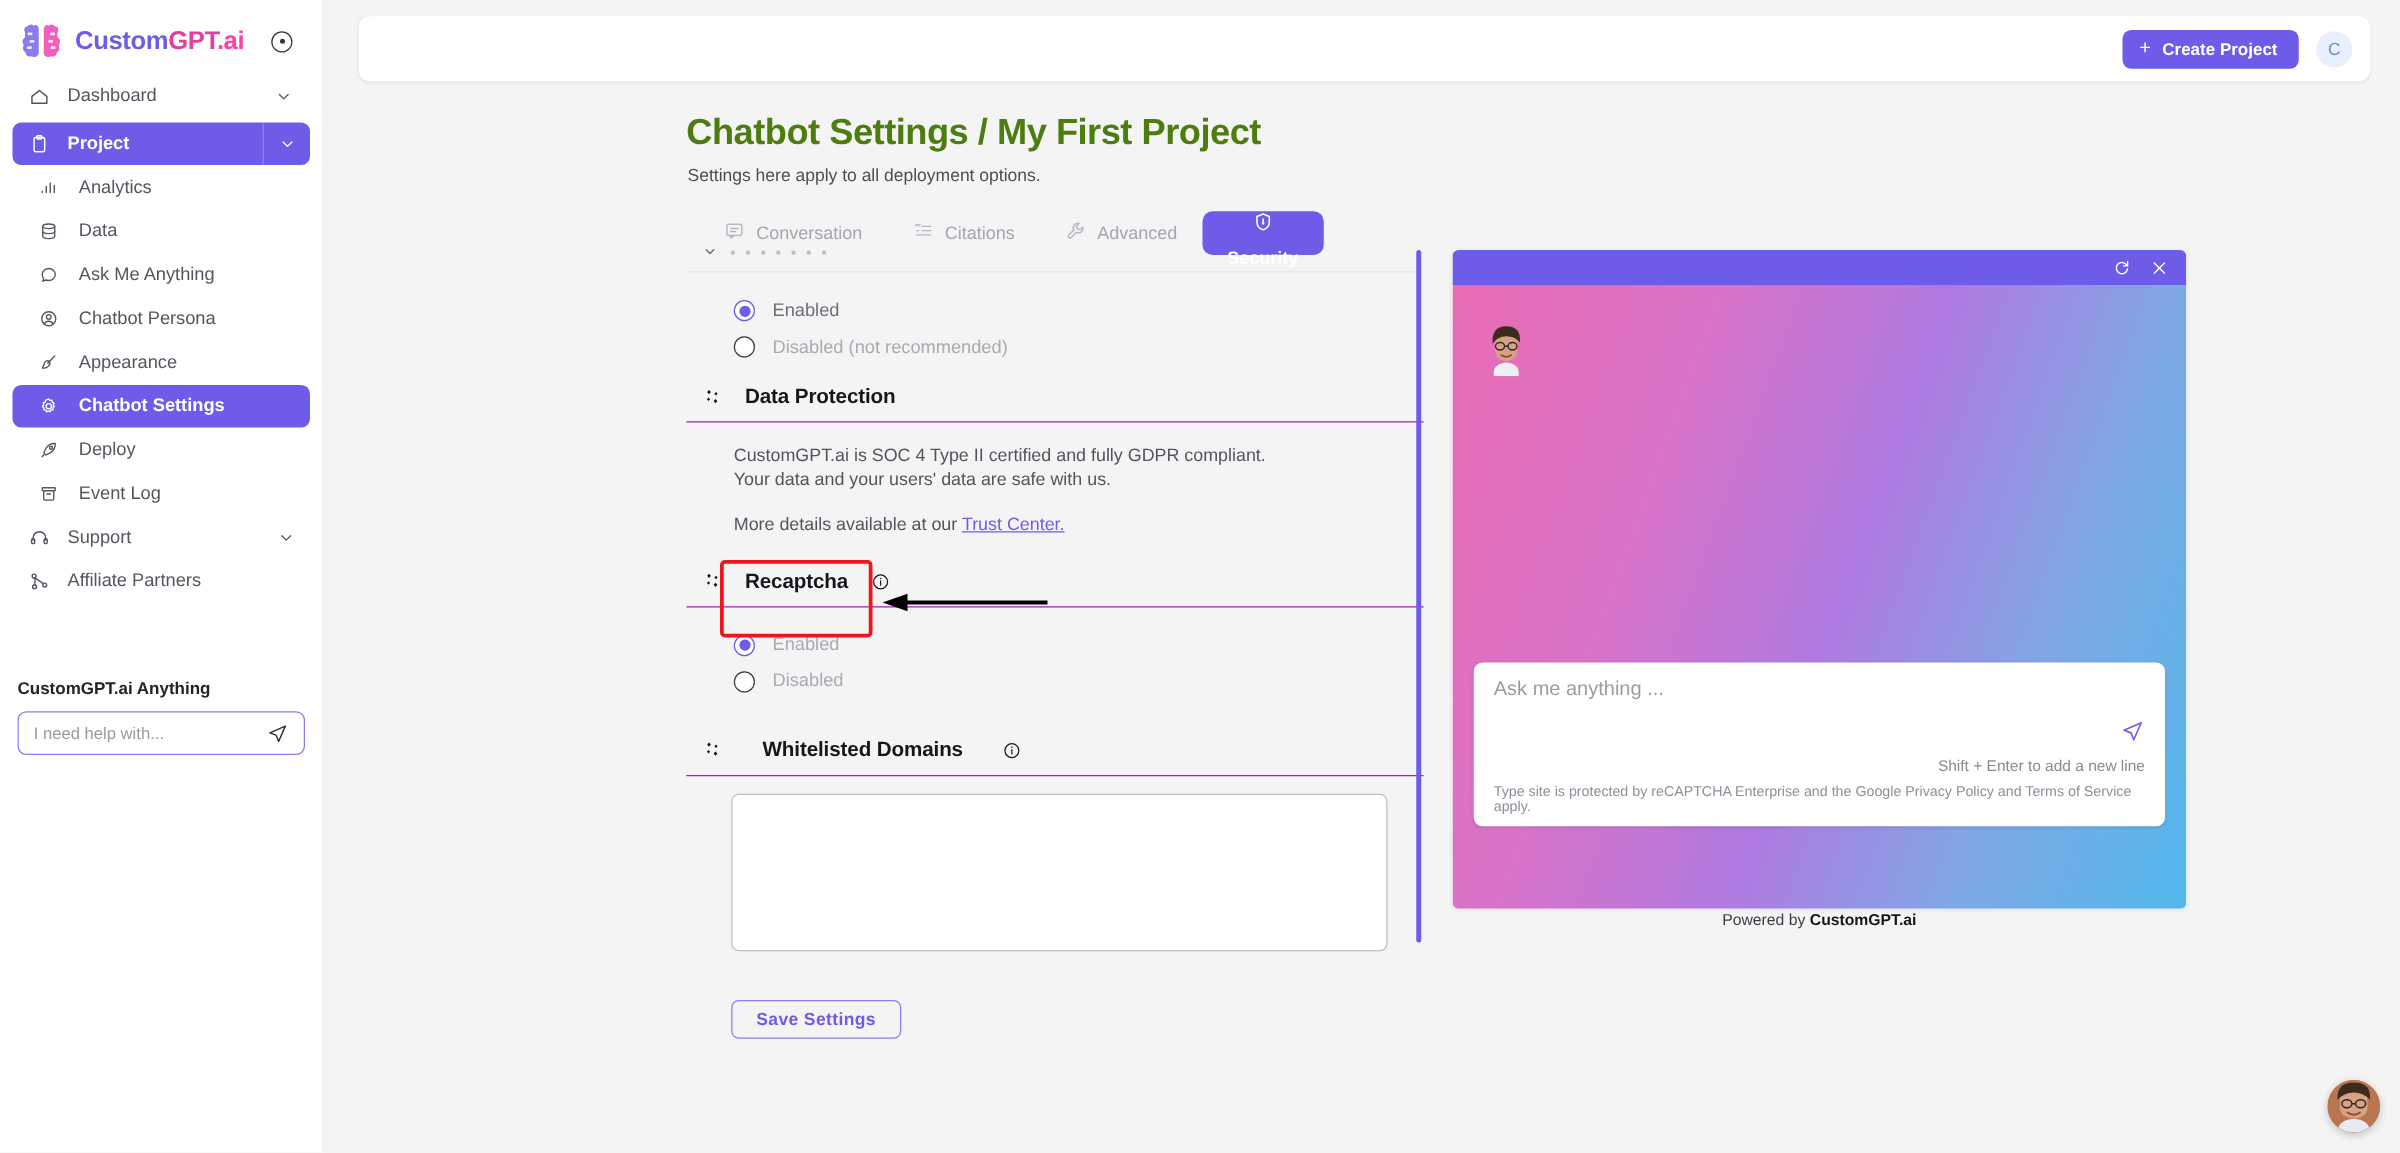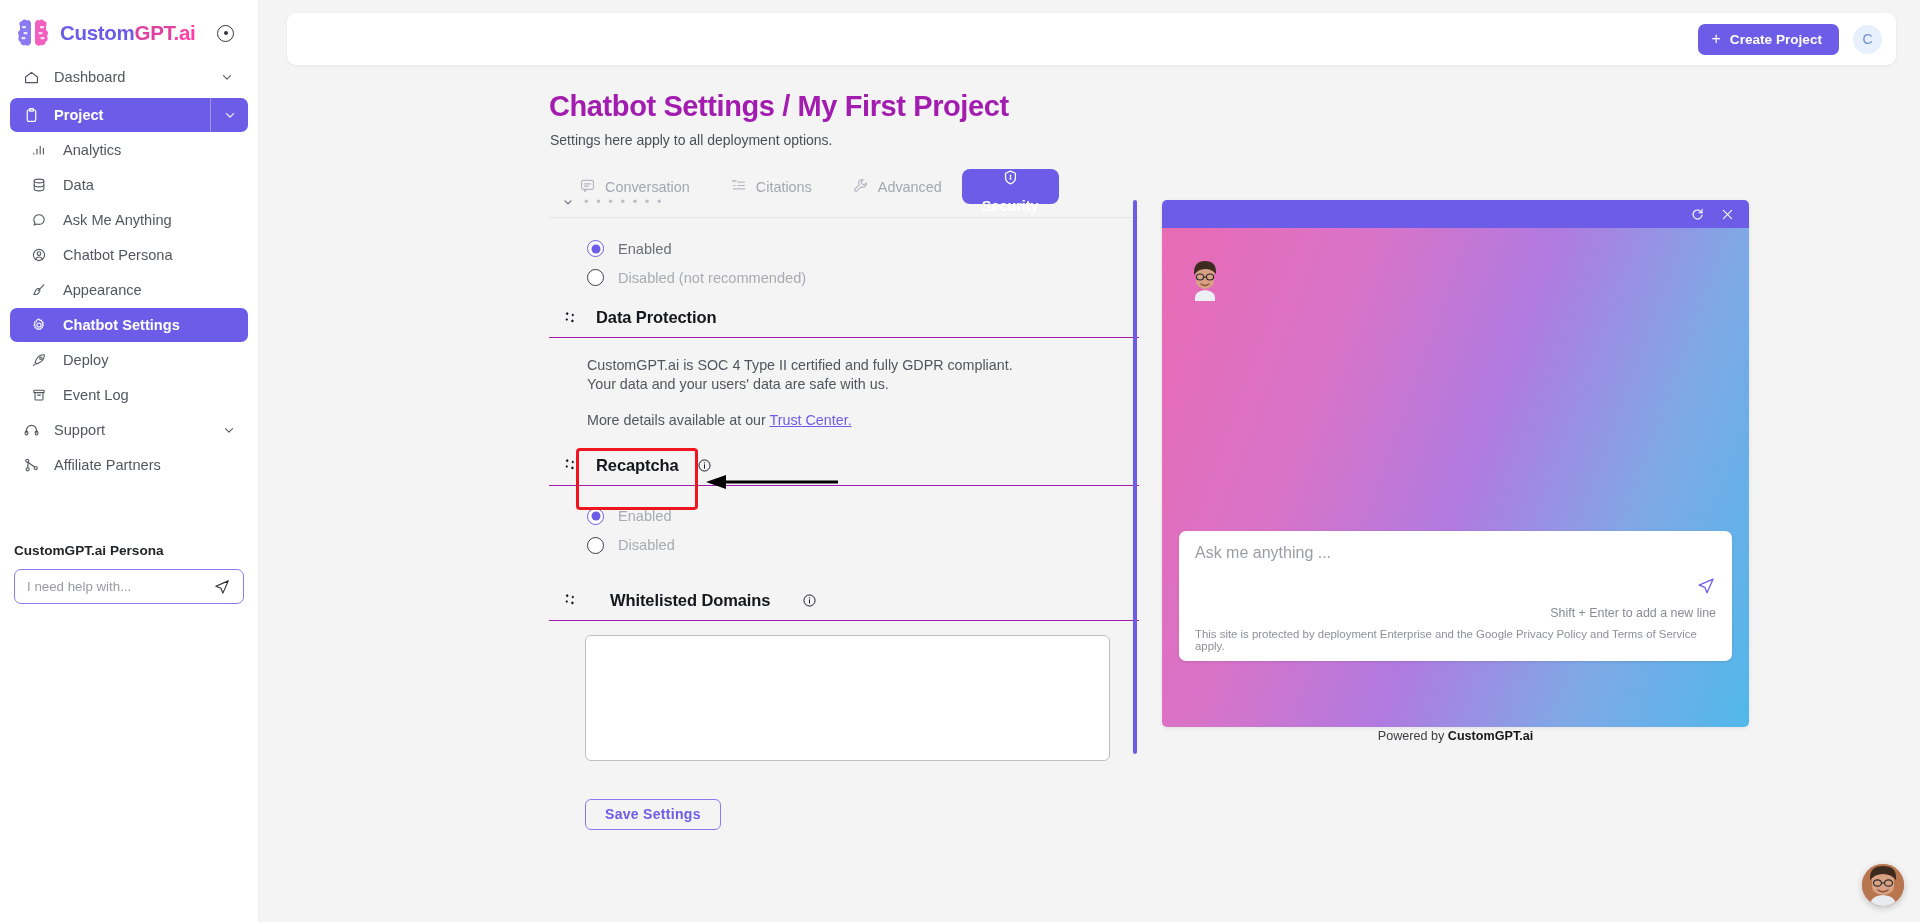--- a/index.html
+++ b/index.html
@@ -96,21 +96,21 @@
   }
   .create-btn .plus { font-size: 16px; font-weight: 400; line-height: 1; }
   .avatar {
     width: 29px; height: 29px; border-radius: 50%; background: #e8f0fd;
     color: #6c8fd6; display: flex; align-items: center; justify-content: center;
     font-size: 14px; cursor: pointer;
   }
 
   .page-title {
     margin: 25px 0 0 290px; font-size: 29px; font-weight: bold;
-    color: #a21caf; letter-spacing: -0.4px;
+    color: #4d7c0f; letter-spacing: -0.4px;
   }
   .page-sub { margin: 9px 0 0 291px; font-size: 14px; color: #4c4e57; }
 
   .tabs { display: flex; align-items: center; gap: 0; margin: 21px 0 0 300px; }
   .tab {
     display: flex; align-items: center; gap: 9px; height: 35px;
     padding: 0 20px; border-radius: 8px; color: #a5a6b0; font-size: 14.4px;
     cursor: pointer; font-weight: 500;
   }
   .tab.active { background: #6c5ce7; color: #fff; font-weight: bold; flex-direction: column; }
@@ -392,21 +392,21 @@
               <circle cx="5.5" cy="14.5" r="1.8"></circle>
               <path d="M5.8 6.2 L13.7 11.7"></path>
               <path d="M6 6.3 L5.6 12.7"></path>
             </svg>
         </span>
         <span>Affiliate Partners</span>
       </div>
     </nav>
 
     <div class="copilot-wrap">
-      <div class="copilot-title">CustomGPT.ai Persona</div>
+      <div class="copilot-title">CustomGPT.ai Anything</div>
       <div class="copilot-box">
         <input type="text" placeholder="I need help with..." style="">
         <span class="send-ico">
           <svg width="18" height="18" viewBox="0 0 20 20" fill="none" stroke="#2b2c33" stroke-width="1.25" stroke-linejoin="round">
               <path d="M17 3.2 L3.2 9.2 L8.8 11.3 L11 16.8 Z"></path>
             </svg>
         </span>
       </div>
     </div>
   </aside>
@@ -609,21 +609,21 @@
         <div class="chat-input-card">
           <div class="chat-ph">Ask me anything ...</div>
           <div class="send-row">
             <span>
               <svg viewBox="0 0 20 20" fill="none" stroke="#6c5ce7" stroke-width="1.3" stroke-linejoin="round">
                   <path d="M17 3.2 L3.2 9.2 L8.8 11.3 L11 16.8 Z"></path>
                 </svg>
             </span>
           </div>
           <div class="hint">Shift + Enter to add a new line</div>
-          <div class="recap">This site is protected by deployment Enterprise and the Google Privacy Policy and Terms of Service apply.</div>
+          <div class="recap">Type site is protected by reCAPTCHA Enterprise and the Google Privacy Policy and Terms of Service apply.</div>
         </div>
       </div>
     </section>
 
     <div class="powered">
       <span>Powered by </span><b>CustomGPT.ai</b>
     </div>
 
     <div class="chat-bubble-btn">
       <svg viewBox="0 0 42 42" width="42" height="42">

